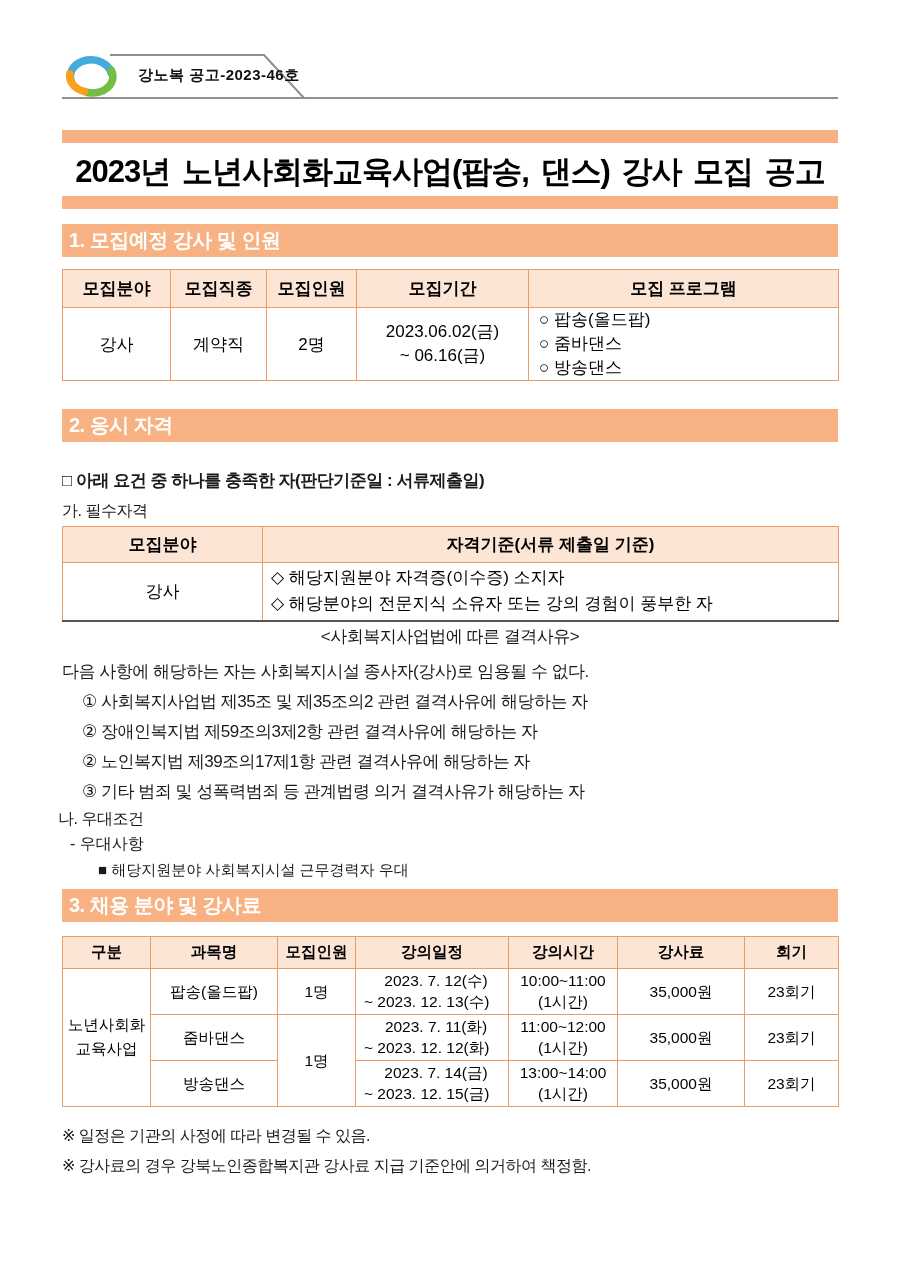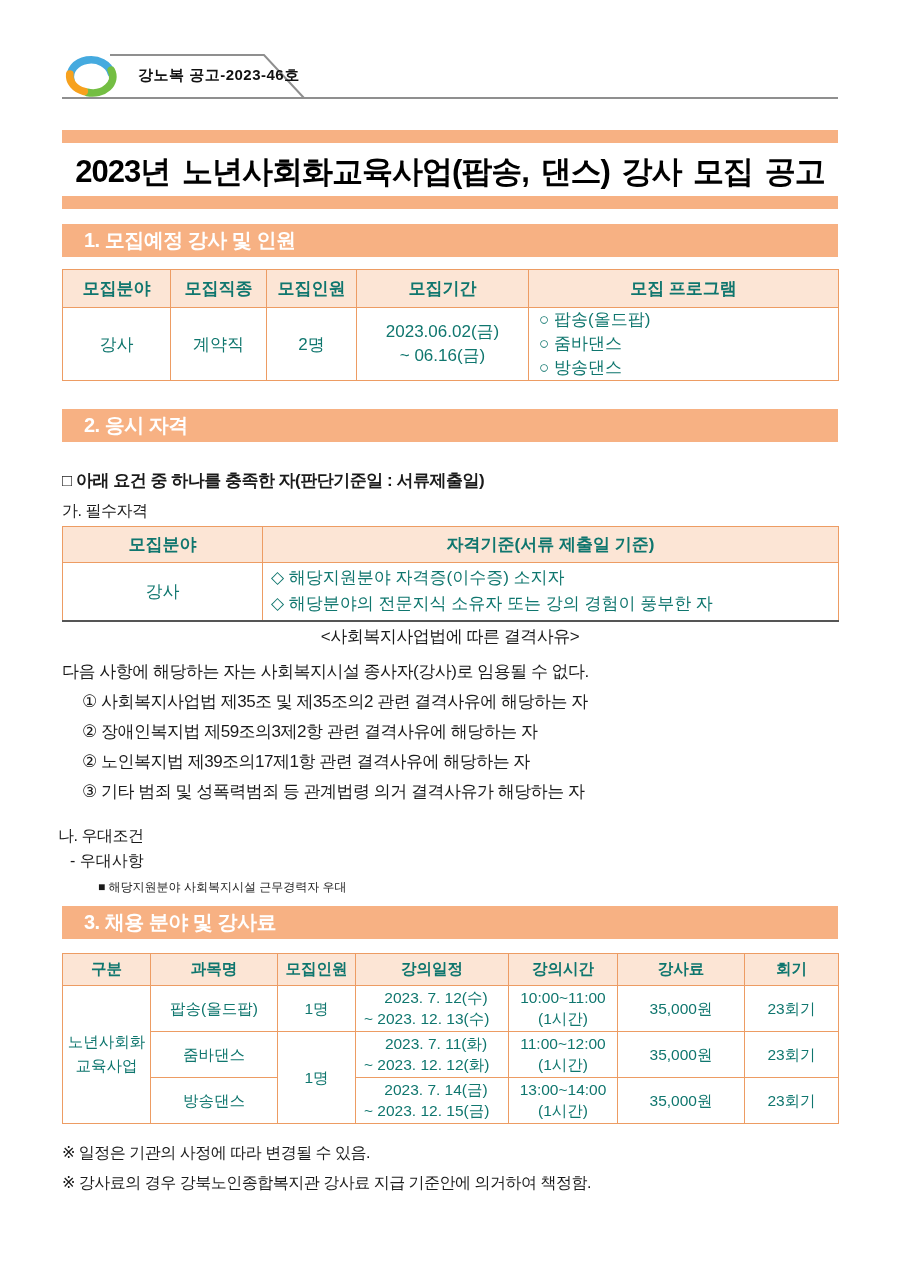--- a/index.html
+++ b/index.html
@@ -16,48 +16,48 @@
 
   
   .bar { height:13px; background:#F7B183; }
   .bar-top { margin-top:30px; }
   .doc-title { margin-top:5px; height:48px; line-height:48px; text-align:center;
                font-size:31px; font-weight:bold; letter-spacing:-1px; word-spacing:4px; color:#000; }
   .intro { margin-top:9px; font-size:17px; line-height:27px; text-align:justify; letter-spacing:-0.5px; color:#222; }
 
   
   .banner { height:33px; line-height:33px; background:#F7B183; color:#ffffff;
-            font-size:20px; font-weight:bold; padding-left:22px; letter-spacing:-0.5px; }
+            font-size:20px; font-weight:bold; padding-left:7px; letter-spacing:-0.5px; }
   .banner1 { margin-top:15px; } .banner2 { margin-top:28px; } .banner3 { margin-top:2px; }
 
   
   table { border-collapse:collapse; width:776px; table-layout:fixed; }
-  th,td { border:1.5px solid #ED9C63; text-align:center; vertical-align:middle; color:#0f766e; }
+  th,td { border:1.5px solid #ED9C63; text-align:center; vertical-align:middle; color:#000000; }
   th { background:#FCE5D5; font-weight:bold; }
   .t1 { margin-top:12px; font-size:17px; }
   .t1 th { height:38px; font-size:17px; }
   .t1 td { height:72px; }
   .t1 .programs { text-align:left; padding-left:10px; line-height:24px; }
   .t1 .period { line-height:24px; }
 
   .note-line { margin-top:27px; font-size:17px; font-weight:bold; letter-spacing:-0.5px; }
   .sub-label { margin-top:9px; font-size:16px; letter-spacing:-0.5px; }
 
   .t2 { margin-top:4px; font-size:17px; border-bottom:2px solid #555; }
   .t2 th { height:36px; }
   .t2 td { height:58px; }
   .t2 .criteria { text-align:left; padding-left:8px; line-height:26px; }
 
   .disq-title { margin-top:3px; height:26px; font-size:17px; font-weight:normal; text-align:center; letter-spacing:-0.5px; }
   .line { font-size:17px; height:30px; line-height:30px; letter-spacing:-0.5px; }
   .line.first { margin-top:6px; height:30px; }
   .indent1 { padding-left:20px; }
-  .sub-b { margin-top:17px; font-size:16px; height:24px; line-height:24px; margin-left:-4px; }
+  .sub-b { margin-top:0; font-size:16px; height:24px; line-height:24px; margin-left:-4px; }
   .pref-label { font-size:16px; height:26px; line-height:26px; padding-left:8px; }
-  .pref-item { font-size:12px; height:30px; line-height:26px; padding-left:36px; }
+  .pref-item { font-size:15px; height:30px; line-height:26px; padding-left:36px; }
 
   .t3 { margin-top:14px; font-size:15.5px; }
   .t3 th { height:32px; font-size:15.5px; }
   .t3 td { height:46px; line-height:21px; }
   .t3 .sched { text-align:left; padding-left:8px; }
   .t3 .sched .l1 { text-align:center; display:block; }
   .t3 .sched .l2 { text-align:left; display:block; }
   .t3 .group { line-height:24px; }
 
   .notes { margin-top:14px; }

